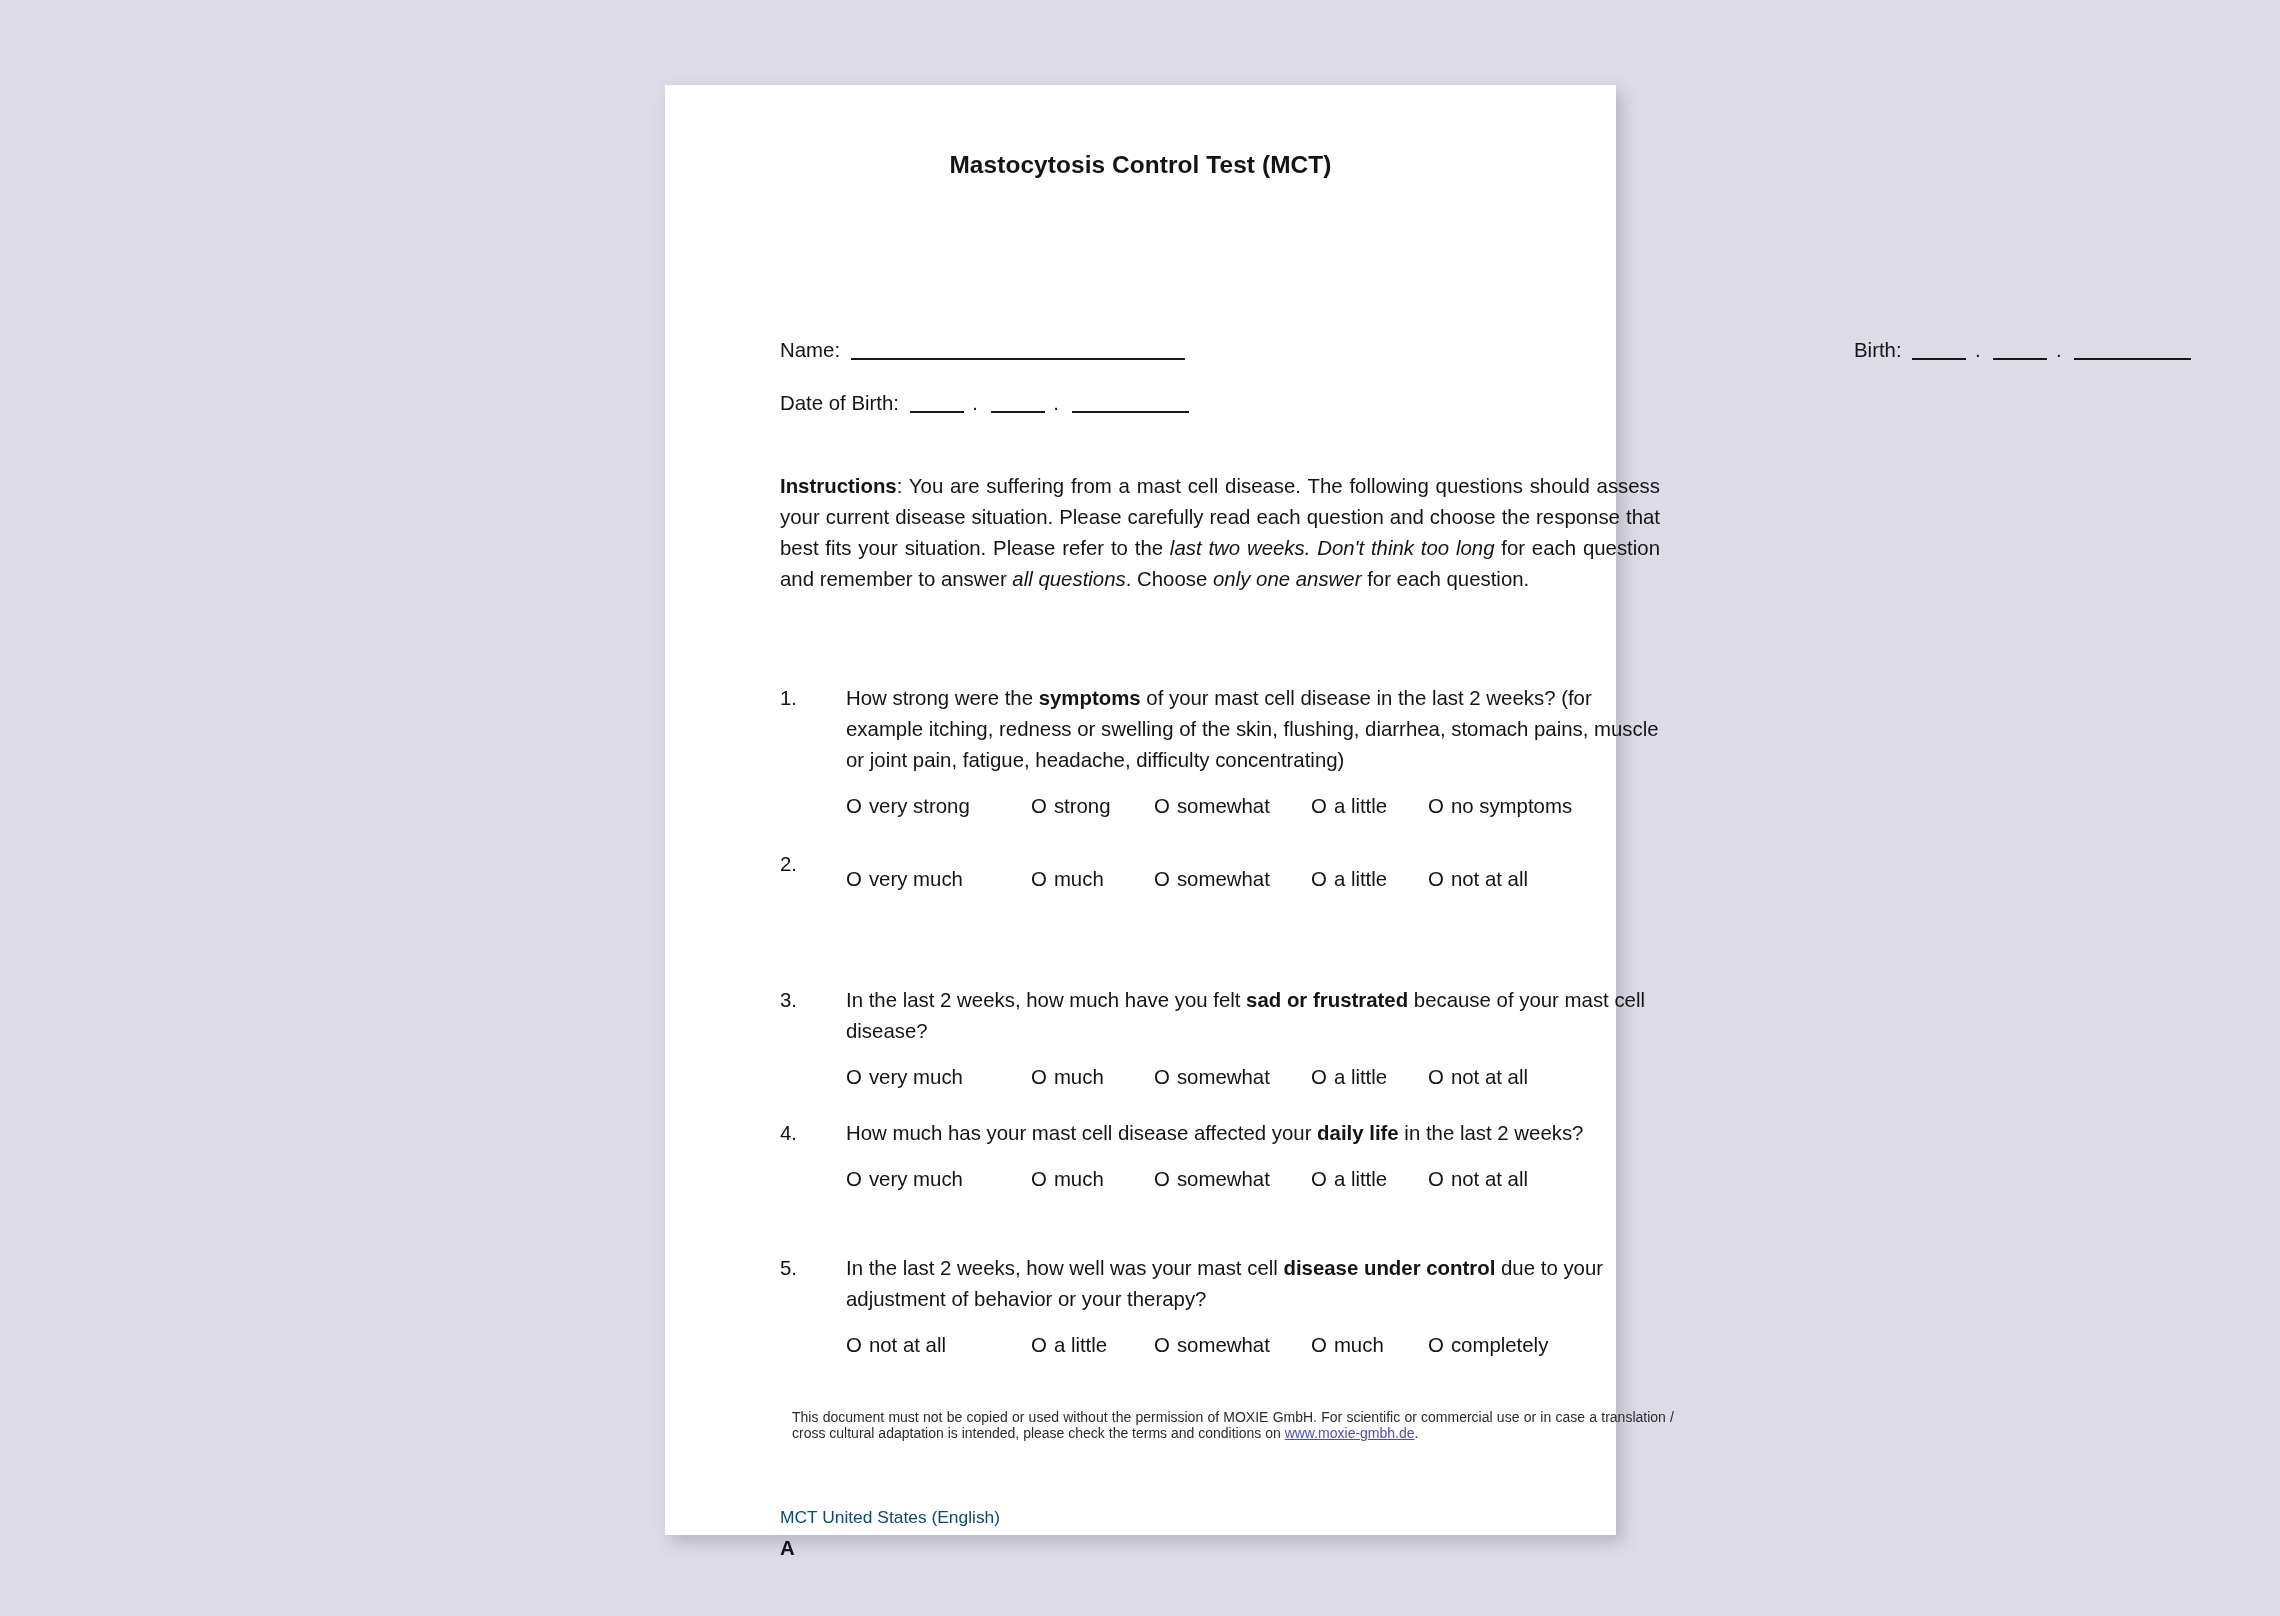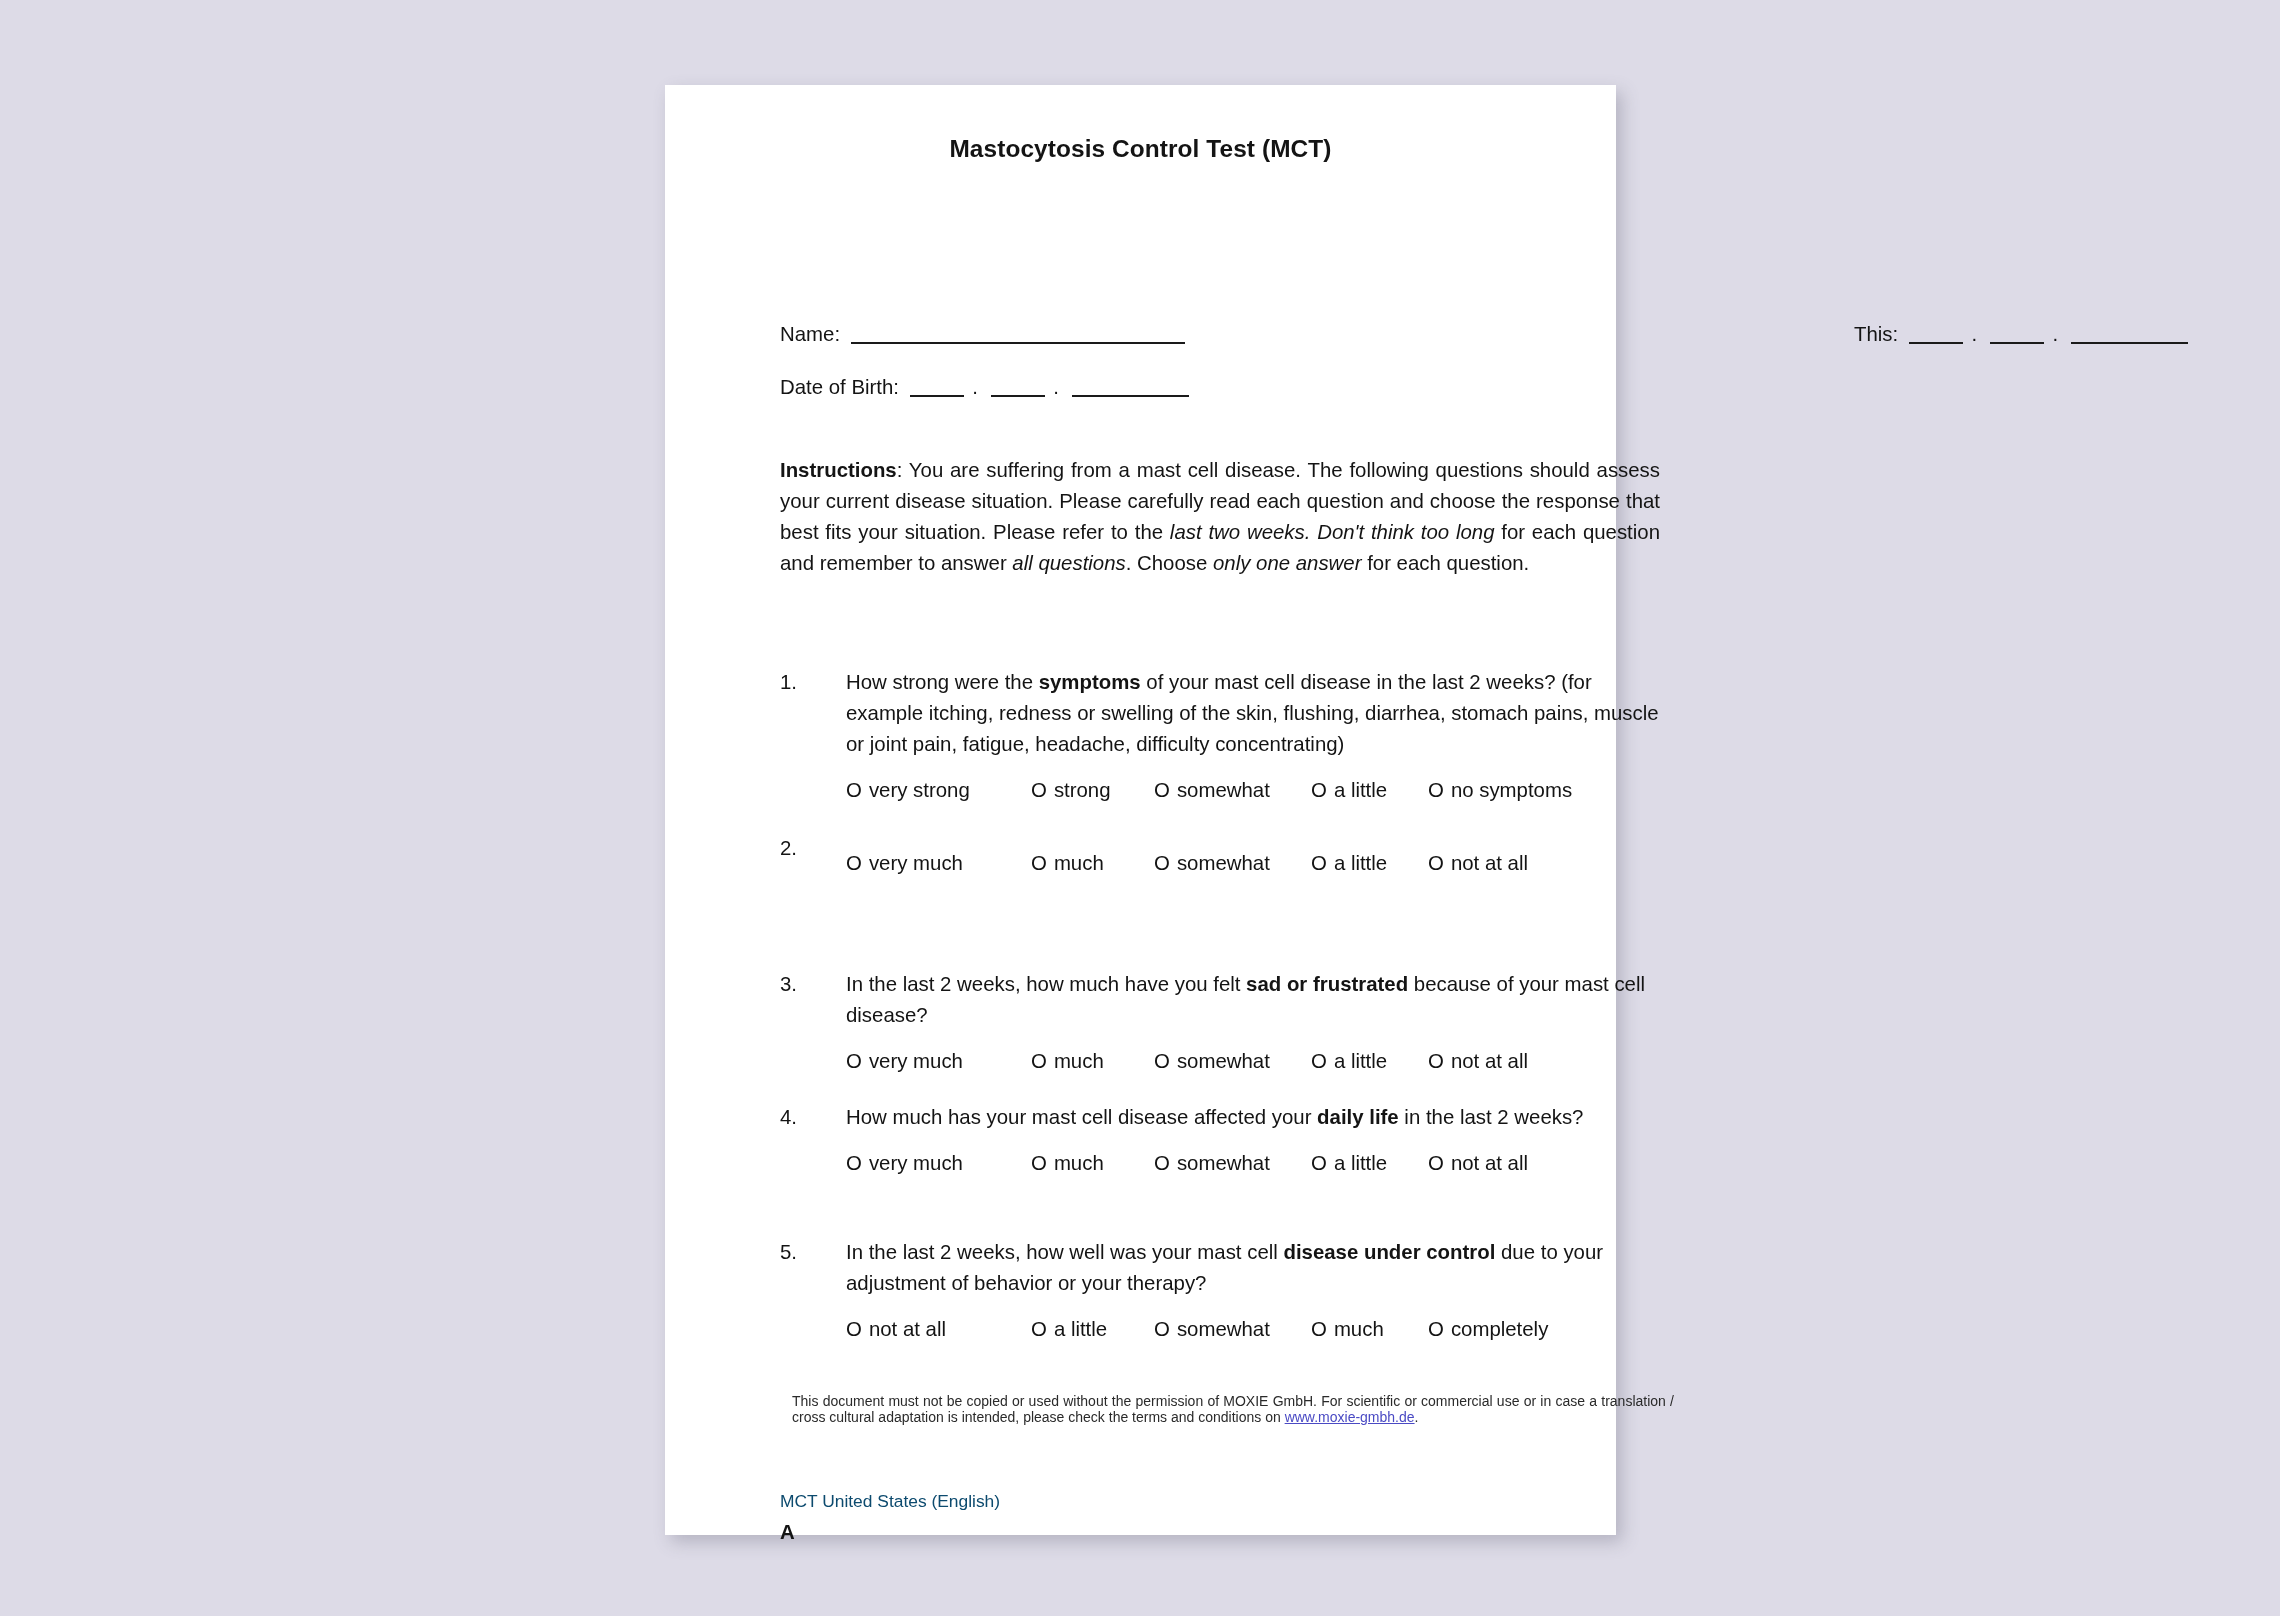--- a/index.html
+++ b/index.html
@@ -30,21 +30,21 @@
     height: 1450px;
     background: #ffffff;
     box-shadow: 6px 7px 16px rgba(90, 88, 110, 0.30);
     box-sizing: border-box;
     padding: 0;
   }
 
   .page-inner {
     position: absolute;
     left: 0;
-    top: 0;
+    top: 16px;
     width: 951px;
     height: 1450px;
   }
 
   
   .doc-title {
     position: absolute;
     left: 0;
     top: 50px;
     width: 951px;
@@ -192,21 +192,21 @@
     <div class="page-inner">
 
       <div class="doc-title">Mastocytosis Control Test (MCT)</div>
 
       <div class="field-row row-name">
         <span>Name:</span>
         <span class="rule rule-name"></span>
       </div>
 
       <div class="field-row row-date">
-        <span>This:</span>
+        <span>Birth:</span>
         <span class="rule rule-dd"></span>
         <span class="dot-sep">.</span>
         <span class="rule rule-mm"></span>
         <span class="dot-sep">.</span>
         <span class="rule rule-yyyy"></span>
       </div>
 
       <div class="field-row row-dob">
         <span>Date of Birth:</span>
         <span class="rule rule-dd"></span>

